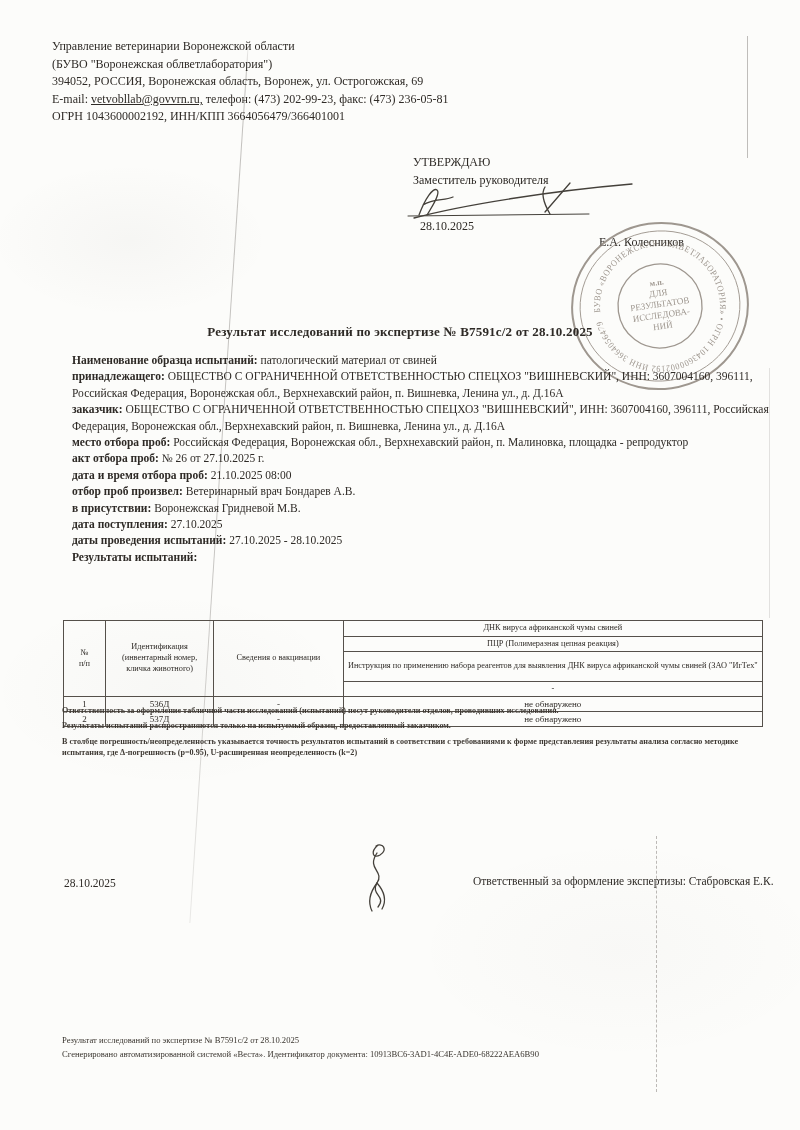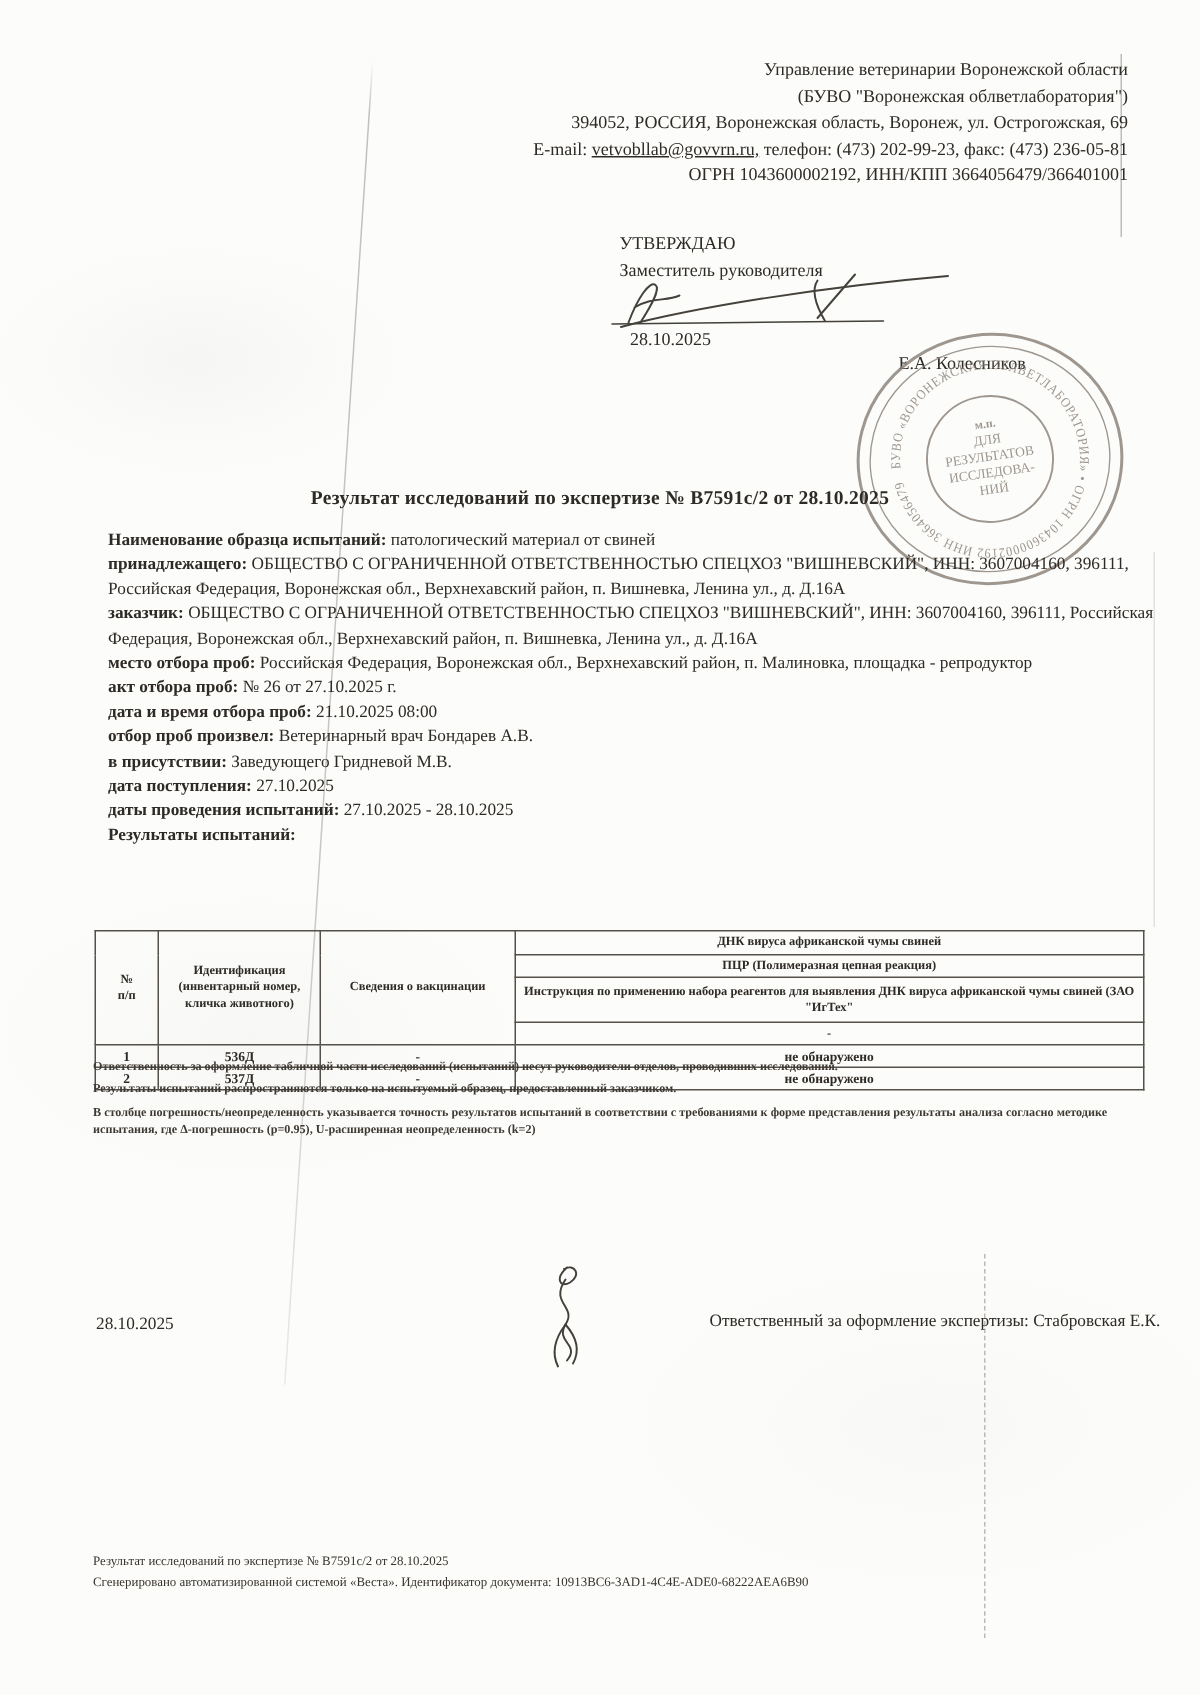--- a/index.html
+++ b/index.html
@@ -8,40 +8,40 @@
   .page {
     position:relative; width:800px; height:1130px; overflow:hidden;
     color:#2e2a26;
     background:
       radial-gradient(200px 110px at 130px 240px, rgba(60,55,50,0.03), transparent 70%),
       radial-gradient(260px 140px at 170px 690px, rgba(60,55,50,0.025), transparent 70%),
       radial-gradient(300px 160px at 620px 950px, rgba(60,55,50,0.02), transparent 70%),
       #fcfcfa;
   }
   
-  .letterhead { position:absolute; top:38px; left:52px; width:700px; text-align:right;
+  .letterhead { position:absolute; top:38px; left:52px; width:700px; text-align:left;
     font-size:12px; line-height:17.6px; }
   .letterhead .email { text-decoration:underline; }
   
   .approval { position:absolute; top:154px; left:413px; font-size:12px; line-height:17.5px; }
   .approver-name { position:absolute; top:199px; left:599px; font-size:12px;margin-top:36px; }
   .approval-date { position:absolute; top:219px; left:420px; font-size:12px; }
   .sig1 { position:absolute; top:174px; left:392px; }
   
   .stamp { position:absolute; top:219px; left:567px; width:186px; height:174px; opacity:.82; }
   
   .doc-title { position:absolute; top:324px; left:55px; width:690px; text-align:center;
     font-weight:bold; font-size:13px; letter-spacing:.2px; }
   
   .details { position:absolute; top:352px; left:72px; width:697px; font-size:11.5px; line-height:16.4px; }
   .lbl { font-weight:bold; }
   
   .results-table { position:absolute; top:620px; left:63px; width:700px; border-collapse:collapse;
     table-layout:fixed; }
-  .results-table th, .results-table td { border:1px solid #55504a; font-weight:bold;
+  .results-table th, .results-table td { border:1px solid #55504a; font-weight:normal;
     text-align:center; vertical-align:middle; padding:1px 3px; }
   .results-table th { font-size:8.3px; line-height:1.3; }
   .results-table td { font-size:9px; height:15px; }
   .th-num { white-space:pre-line; }
   .hdr-row1 { height:16px; } .hdr-row2 { height:15px; } .hdr-row3 { height:30px; } .hdr-row4 { height:15px; }
   
   .footnotes { position:absolute; top:705px; left:62px; width:698px; font-size:8.1px;
     line-height:11.8px; color:#3e3933;font-weight:bold; }
   .footnote { margin-bottom:3.5px; }
   
@@ -123,21 +123,21 @@
   <div class="doc-title">Результат исследований по экспертизе № В7591с/2 от 28.10.2025</div>
 
   <div class="details">
     <div><span class="lbl">Наименование образца испытаний:</span> <span>патологический материал от свиней</span></div>
     <div><span class="lbl">принадлежащего:</span> <span>ОБЩЕСТВО С ОГРАНИЧЕННОЙ ОТВЕТСТВЕННОСТЬЮ СПЕЦХОЗ "ВИШНЕВСКИЙ", ИНН: 3607004160, 396111, Российская Федерация, Воронежская обл., Верхнехавский район, п. Вишневка, Ленина ул., д. Д.16А</span></div>
     <div><span class="lbl">заказчик:</span> <span>ОБЩЕСТВО С ОГРАНИЧЕННОЙ ОТВЕТСТВЕННОСТЬЮ СПЕЦХОЗ "ВИШНЕВСКИЙ", ИНН: 3607004160, 396111, Российская Федерация, Воронежская обл., Верхнехавский район, п. Вишневка, Ленина ул., д. Д.16А</span></div>
     <div><span class="lbl">место отбора проб:</span> <span>Российская Федерация, Воронежская обл., Верхнехавский район, п. Малиновка, площадка - репродуктор</span></div>
     <div><span class="lbl">акт отбора проб:</span> <span>№ 26 от 27.10.2025 г.</span></div>
     <div><span class="lbl">дата и время отбора проб:</span> <span>21.10.2025 08:00</span></div>
     <div><span class="lbl">отбор проб произвел:</span> <span>Ветеринарный врач Бондарев А.В.</span></div>
-    <div><span class="lbl">в присутствии:</span> <span>Заведующего Гридневой М.В.</span></div>
+    <div><span class="lbl">в присутствии:</span> <span>Воронежская Гридневой М.В.</span></div>
     <div><span class="lbl">дата поступления:</span> <span>27.10.2025</span></div>
     <div><span class="lbl">даты проведения испытаний:</span> <span>27.10.2025 - 28.10.2025</span></div>
     <div><span class="lbl">Результаты испытаний:</span> <span></span></div>
   </div>
 
   <table class="results-table">
     <colgroup>
       <col style="width:6%">
         <col style="width:15.5%">
         <col style="width:18.5%">

